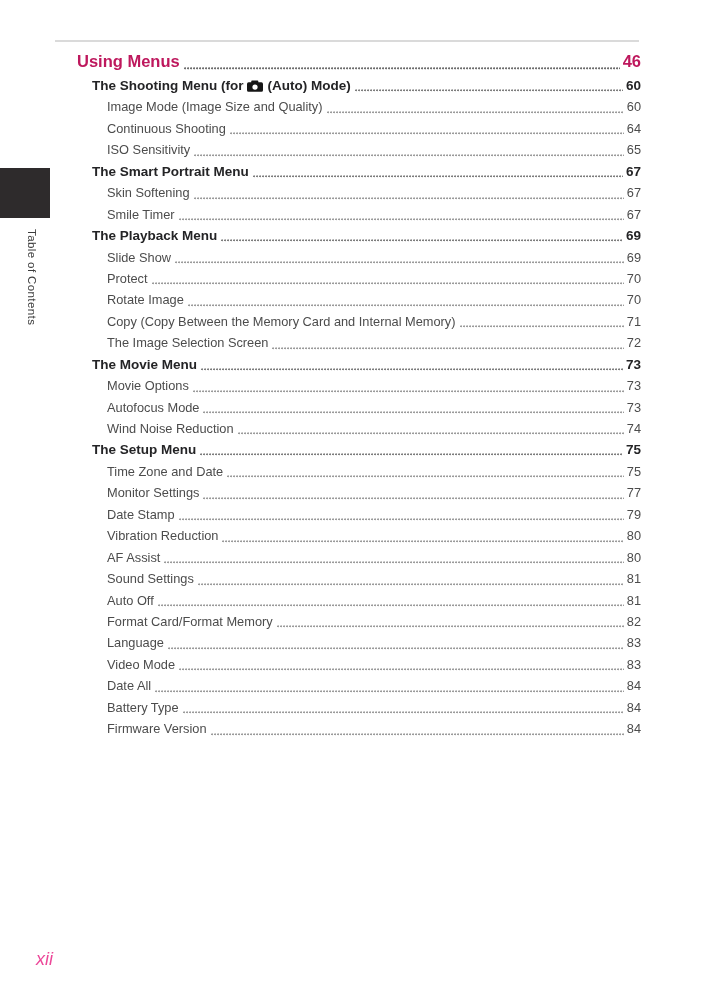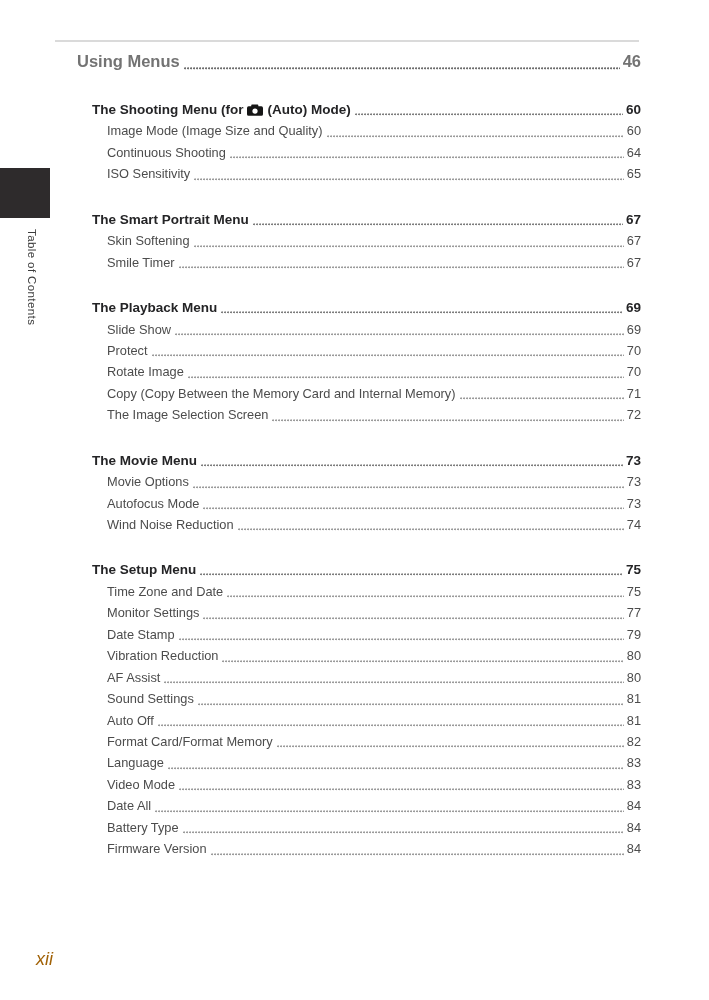--- a/index.html
+++ b/index.html
@@ -37,28 +37,27 @@
     left: 77px; top: 48px;
     width: 564px;
   }
   .row {
     display: flex;
     align-items: baseline;
   }
   .row.lvl0 {
     height: 27px; line-height: 27px;
     font-size: 16.5px; font-weight: bold;
-    color: #737373;
+    color: #be185d;
   }
   .row.lvl1 {
     height: 21.45px; line-height: 21.45px;
     padding-left: 15px;
     font-size: 13.5px; font-weight: bold;
     color: #242426;
-    margin-top: 24px;
   }
   .row.lvl2 {
     height: 21.45px; line-height: 21.45px;
     padding-left: 30px;
     font-size: 12.8px; font-weight: normal;
     color: #4c4c4c;
   }
   .lbl { white-space: nowrap; }
   .pg  { white-space: nowrap; }
   .leader {
@@ -81,21 +80,21 @@
   .cam {
     display: inline-block;
     vertical-align: -1.5px;
     margin: 0 4px;
   }
   .footer-page-number {
     position: absolute;
     left: 36px; top: 949px;
     font-size: 18px;
     font-style: italic;
-    color: #a16207;
+    color: #ec4899;
   }
 </style>
 </head>
 <body>
 
 <div class="top-divider"></div>
 
 <div class="chapter-tab" style="background: rgb(46, 43, 44);"></div>
 
 <div class="sidebar-label">Table of Contents</div>

